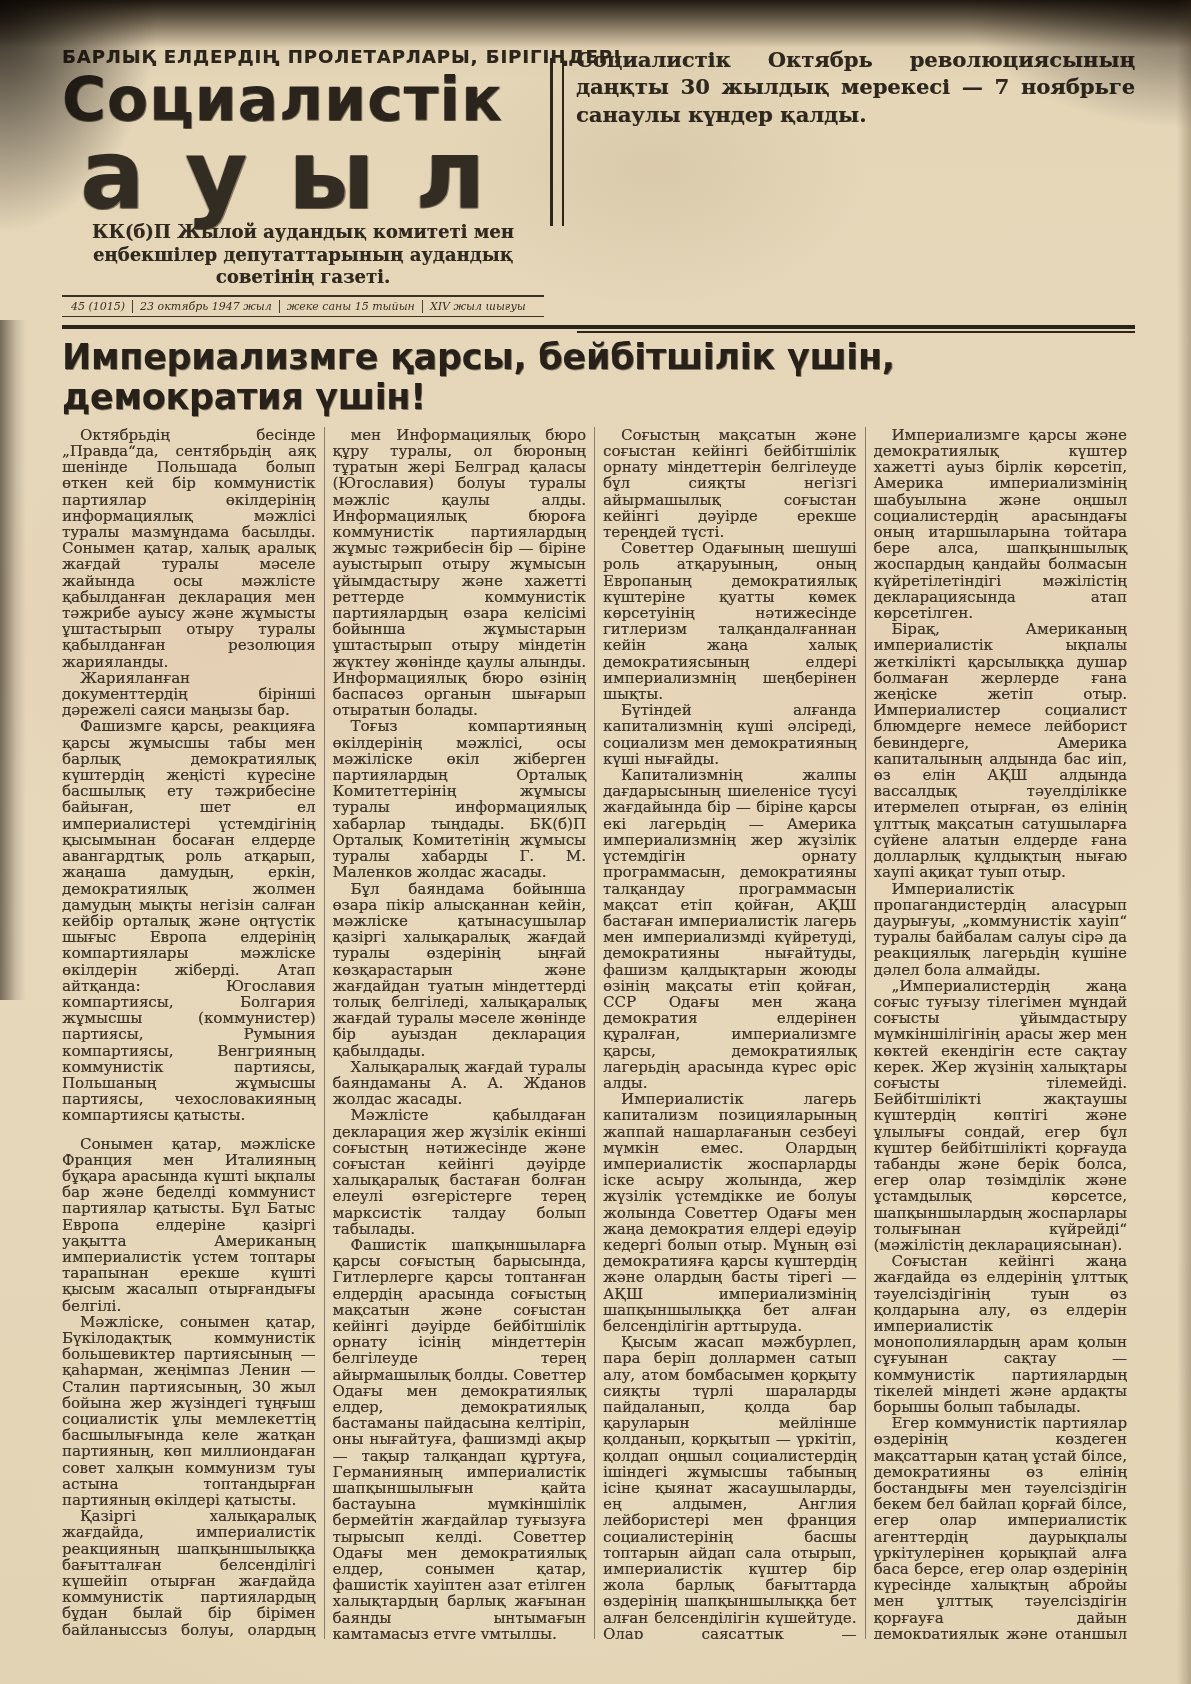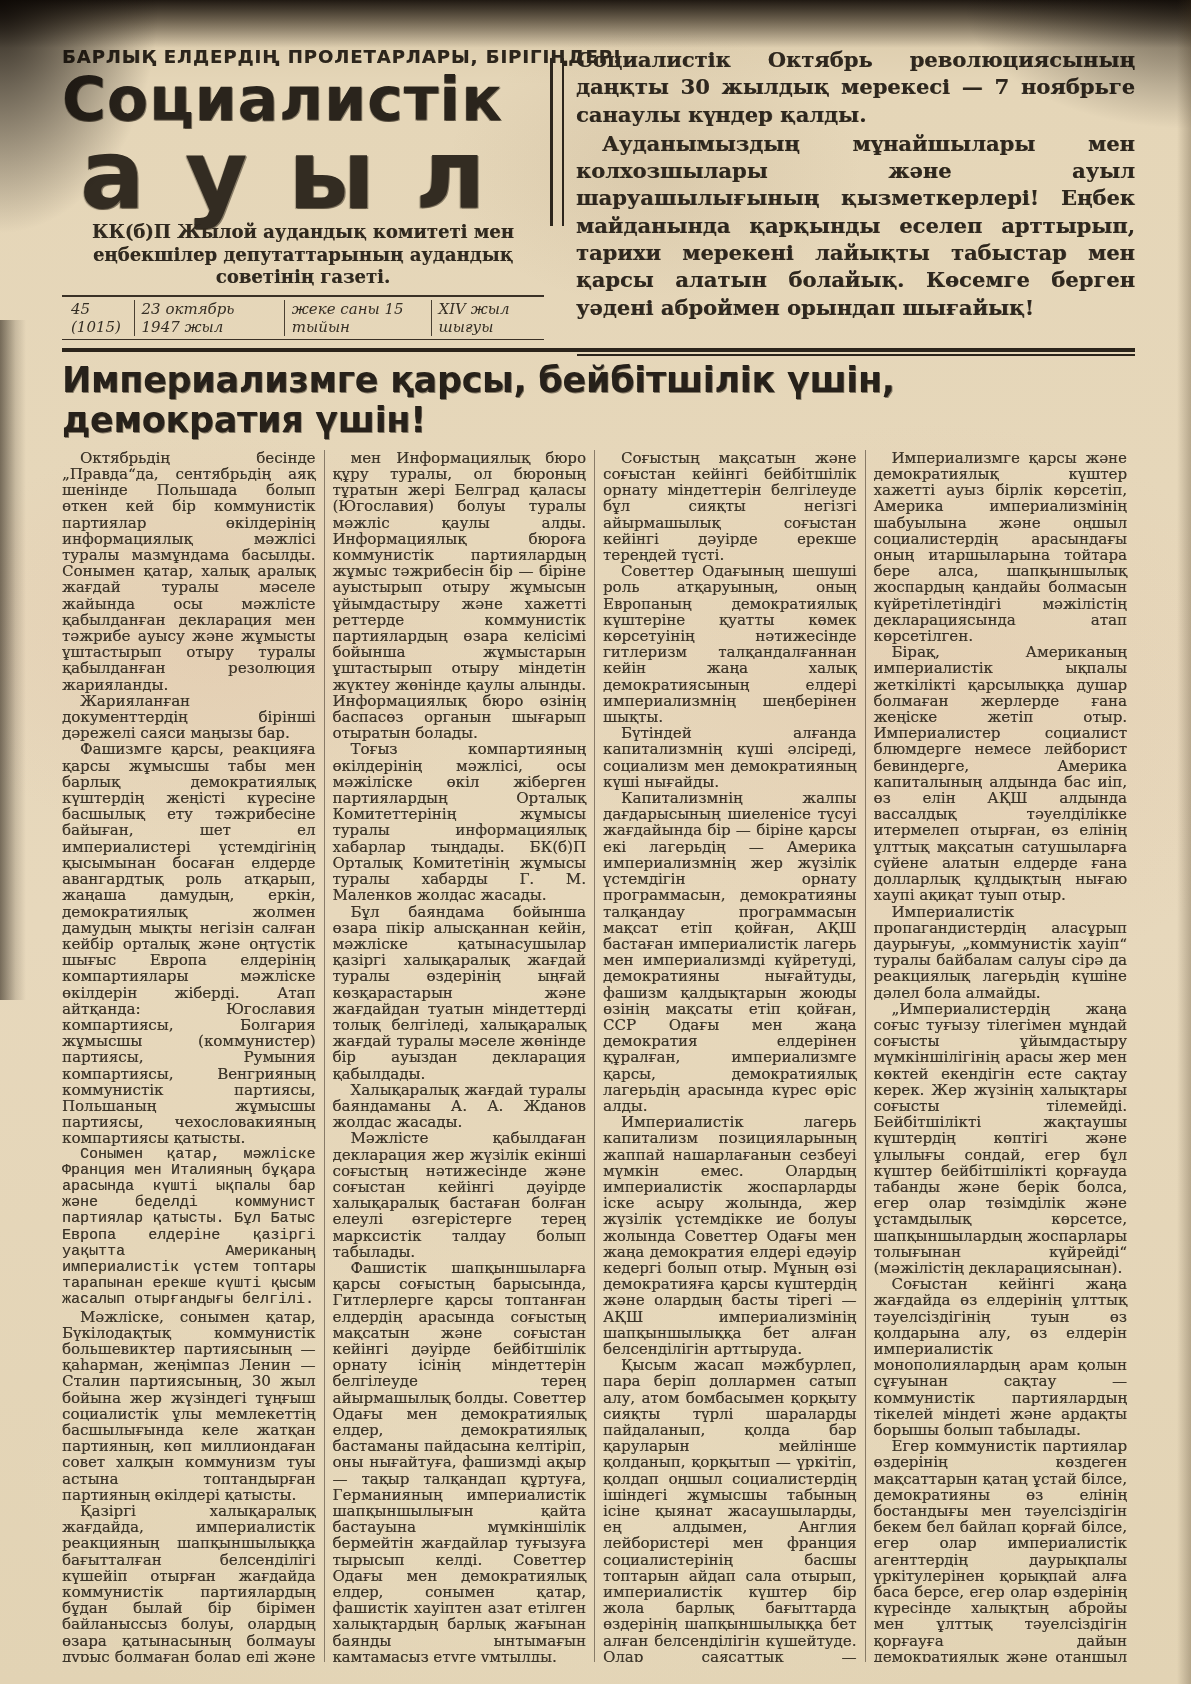--- a/index.html
+++ b/index.html
@@ -33,21 +33,21 @@
     text-shadow:0.4px 0.4px 0 rgba(40,30,18,0.55);}
   .title1{font-family:"DejaVu Sans", sans-serif;font-weight:bold;font-size:60px;line-height:1.0;
     letter-spacing:1px;color:#2a241c;margin-top:2px;
     text-shadow:1px 0.5px 0 rgba(35,28,18,0.5), -0.5px 0.5px 0.6px rgba(35,28,18,0.45);}
   .title2{font-family:"DejaVu Sans", sans-serif;font-weight:bold;font-size:96px;line-height:0.92;
     letter-spacing:0.42em;color:#332c22;margin:2px 0 2px 18px;
     text-shadow:1.2px 0.8px 0 rgba(40,32,20,0.5), -0.8px 0.6px 0.8px rgba(40,32,20,0.4);}
   .subtitle{font-weight:bold;font-size:18px;line-height:1.25;color:#30291f;text-align:center;
     margin-top:2px;text-shadow:0.4px 0.4px 0 rgba(40,30,18,0.5);}
   .issue-bar{margin-top:6px;border-top:2px solid #3a3126;border-bottom:1px solid #3a3126;
-    font-style:italic;font-size:15px;padding:3px 0 3px 2px;color:#352e24;display:flex;gap:0;}
+    font-style:italic;font-size:11px;padding:3px 0 3px 2px;color:#352e24;display:flex;gap:0;}
   .issue-bar span{padding:0 7px;}
   .issue-bar span + span{border-left:1px solid #4a4032;}
   .mast-divider{flex:0 0 auto;width:9px;height:168px;margin:12px 4px 0 6px;
     border-left:3px solid #2c251c;border-right:2px solid #2c251c;}
   .mast-right{flex:1;padding-left:8px;}
   .lead-p{font-weight:bold;font-size:21px;line-height:1.3;text-align:justify;margin:0;
     color:#2e271e;text-shadow:0.4px 0.4px 0.3px rgba(40,30,18,0.5);}
   .lead-p.indent{text-indent:26px;margin-top:2px;}
   
   .headline-rule{margin-top:8px;border-top:4px solid #2b241b;position:relative;}
@@ -57,21 +57,21 @@
     color:#27211a;text-align:left;margin:8px 0 10px 0;letter-spacing:-0.3px;
     text-shadow:0.8px 0.6px 0 rgba(35,28,18,0.5);}
   
   .columns{display:flex;gap:0;height:1212px;overflow:hidden;}
   .col{flex:1 1 0;overflow:hidden;padding:0 8px;}
   .col:first-child{padding-left:0;}
   .col + .col{border-left:1px solid rgba(58,48,36,0.55);}
   .col p{margin:0;font-size:15px;line-height:16.2px;text-align:justify;
     text-indent:18px;color:#3c352a;
     text-shadow:0.25px 0.25px 0.3px rgba(45,35,22,0.55);}
-  .col p.space-before{font-family:Liberation Mono, monospace;}
+  .col p.space-before{margin-top:12px;}
 </style>
 </head>
 <body>
 
 <div class="page">
 
   <header class="mast-row">
     <div class="mast-left">
       <div class="slogan">БАРЛЫҚ ЕЛДЕРДІҢ ПРОЛЕТАРЛАРЫ, БІРІГІҢДЕР!</div>
       <div class="title1">Социалистік</div>
@@ -80,21 +80,20 @@
       <div class="issue-bar">
         <span>45 (1015)</span>
           <span>23 октябрь 1947 жыл</span>
           <span>жеке саны 15 тыйын</span>
           <span>XIV жыл шығуы</span>
       </div>
     </div>
     <div class="mast-divider"></div>
     <div class="mast-right">
       <p class="lead-p">Социалистік Октябрь революциясының даңқты 30 жылдық мерекесі — 7 ноябрьге санаулы күндер қалды.</p>
-      <p class="lead-p indent">Ауданымыздың мұнайшылары мен колхозшылары және ауыл шаруашылығының қызметкерлері! Еңбек майданында қарқынды еселеп арттырып, тарихи мерекені лайықты табыстар мен қарсы алатын болайық. Көсемге берген уәдені аброймен орындап шығайық!</p>
     </div>
   </header>
 
   <div class="headline-rule"></div>
   <h1 class="headline">Империализмге қарсы, бейбітшілік үшін, демократия үшін!</h1>
 
   <main class="columns">
     <section class="col">
       <p>Октябрьдің бесінде „Правда“да, сентябрьдің аяқ шенінде Польшада болып өткен кей бір коммунистік партиялар өкілдерінің информациялық мәжлісі туралы мазмұндама басылды. Сонымен қатар, халық аралық жағдай туралы мәселе жайында осы мәжлісте қабылданған декларация мен тәжрибе ауысу және жұмысты ұштастырып отыру туралы қабылданған резолюция жарияланды.</p>
       <p>Жарияланған документтердің бірінші дәрежелі саяси маңызы бар.</p>

